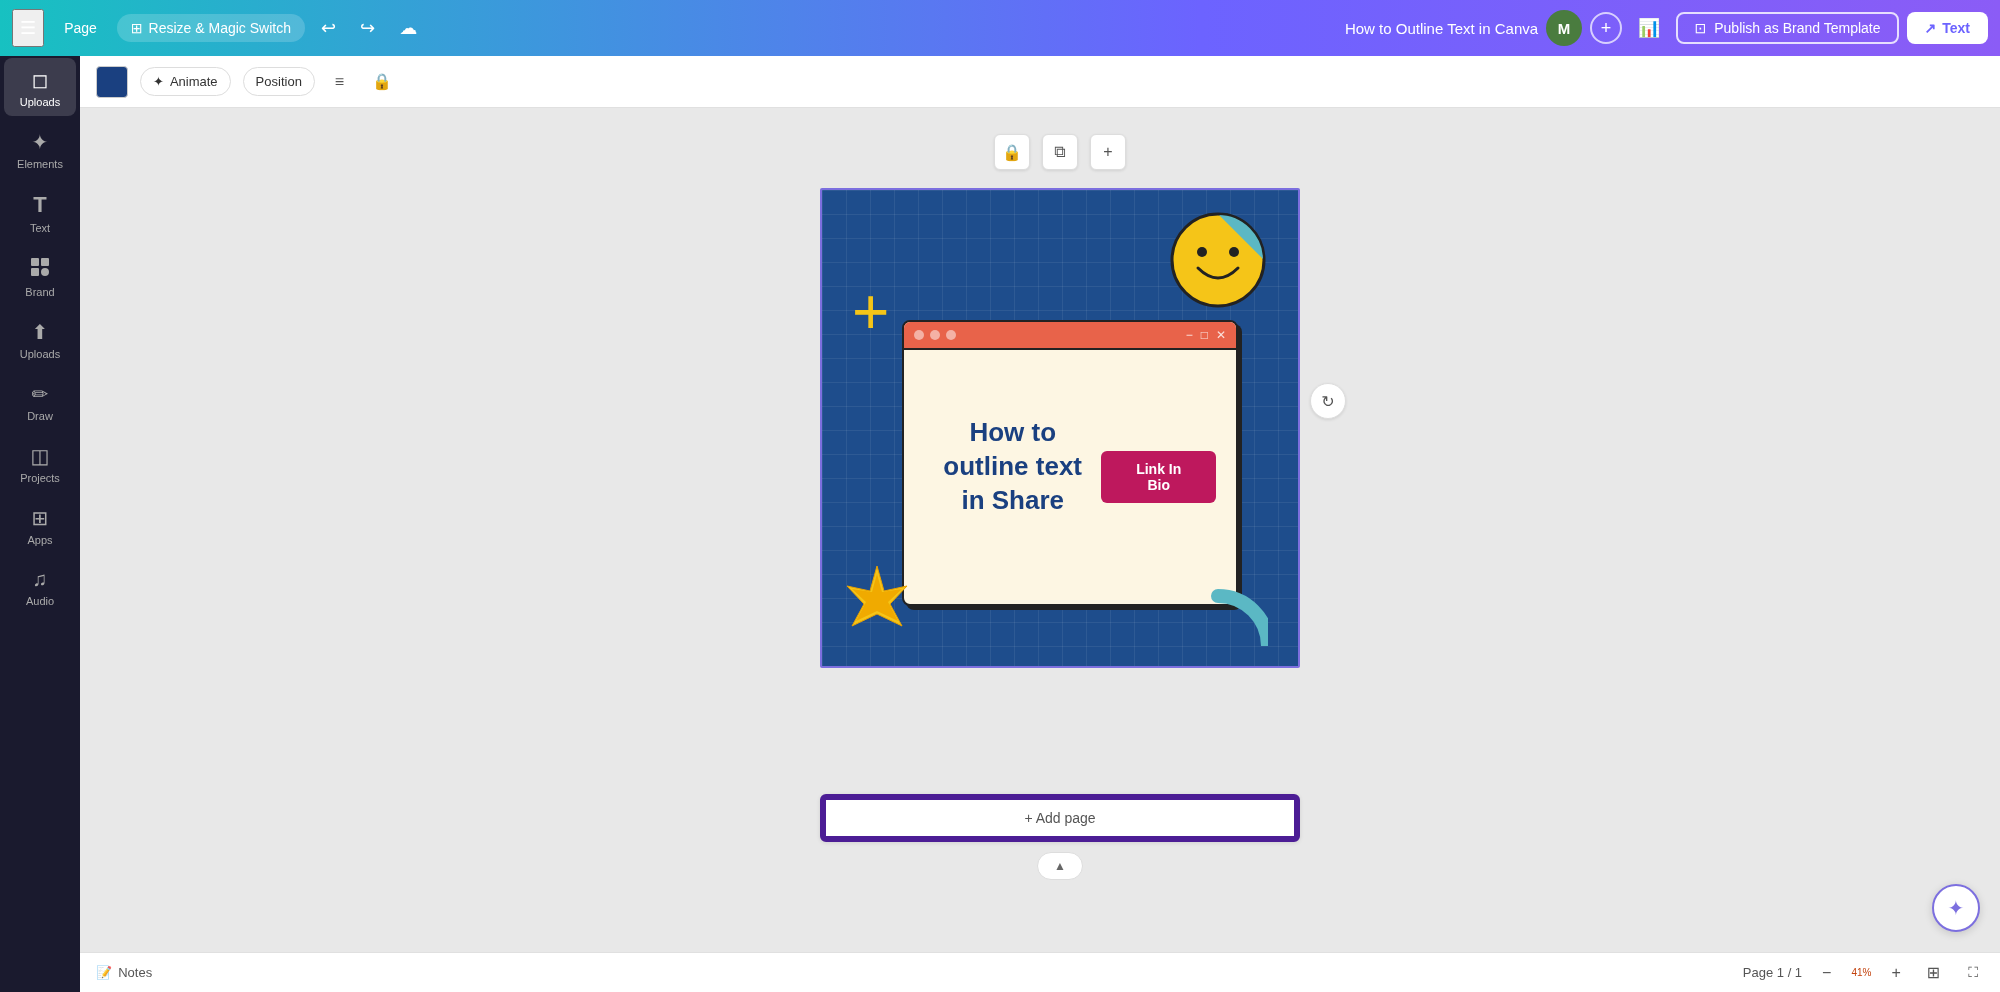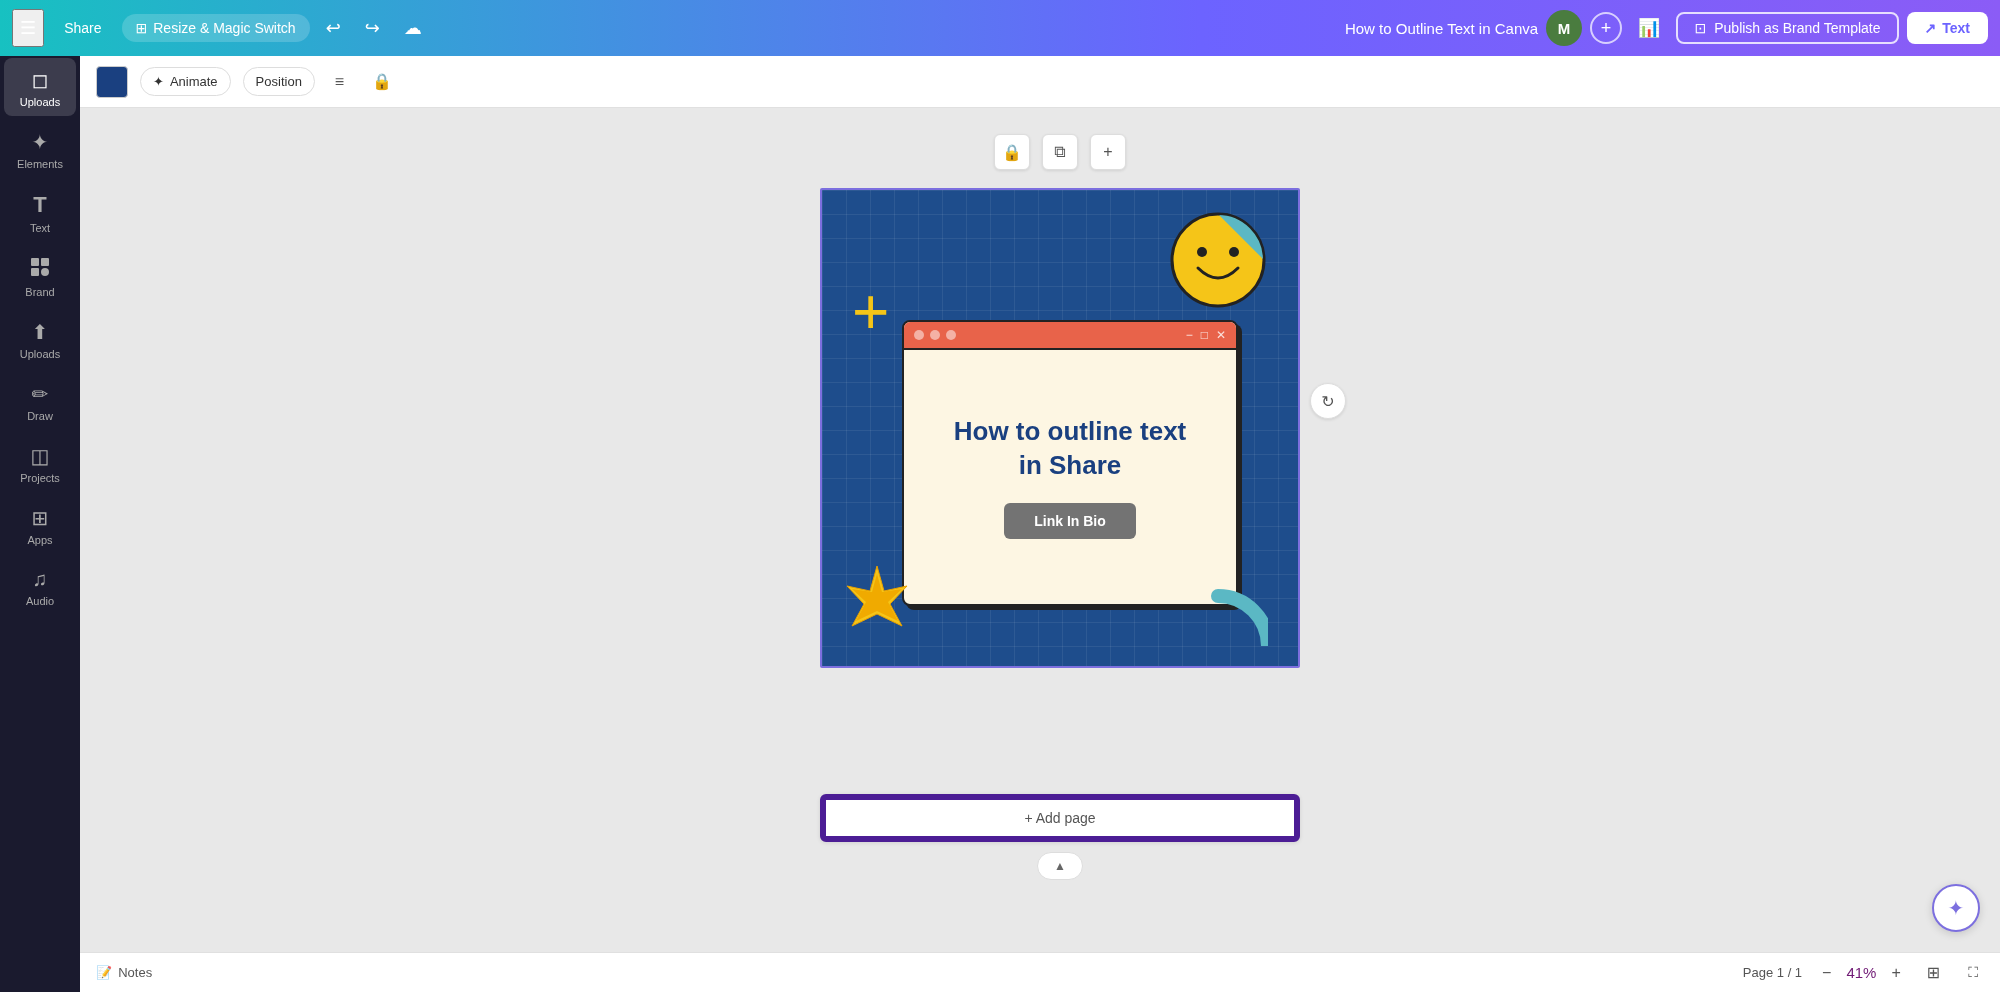--- a/index.html
+++ b/index.html
@@ -165,29 +165,29 @@
       overflow: hidden;
     }
     .browser-titlebar {
       height: 28px; background: #e8634a;
       display: flex; align-items: center; padding: 0 10px; gap: 6px;
       border-bottom: 2px solid #222;
     }
     .browser-dot { width: 10px; height: 10px; border-radius: 50%; background: rgba(255,255,255,0.5); }
     .browser-controls { margin-left: auto; display: flex; gap: 8px; color: rgba(255,255,255,0.8); font-size: 12px; }
     .browser-content {
-      display: flex; flex-direction: column; align-items: center; justify-content: center;
+      display: flex; flex-direction: row; align-items: center; justify-content: center;
       padding: 20px; height: calc(100% - 28px);
     }
     .browser-title {
       color: #1a4080; font-size: 26px; font-weight: 800; text-align: center; line-height: 1.3;
       margin-bottom: 20px;
     }
     .browser-link-btn {
-      background: #737373; color: white; border: none; border-radius: 6px;
+      background: #be185d; color: white; border: none; border-radius: 6px;
       padding: 10px 30px; font-size: 14px; font-weight: 600; cursor: pointer;
     }
 
     
     #add-page-btn {
       position: absolute; bottom: 110px; left: 50%; transform: translateX(calc(-50% + 20px));
       background: white; border: 6px solid #4c1d95; border-radius: 6px;
       padding: 10px 30px; font-size: 14px; color: #555; cursor: pointer;
       box-shadow: 0 1px 4px rgba(0,0,0,0.1); width: 480px; text-align: center;
     }
@@ -209,40 +209,40 @@
       background: white; border-top: 1px solid #e0e0e0;
       display: flex; align-items: center; padding: 0 16px; gap: 16px;
     }
     .notes-btn {
       display: flex; align-items: center; gap: 6px;
       background: transparent; border: none; color: #555; font-size: 13px; cursor: pointer;
     }
     .page-info { margin-left: auto; font-size: 13px; color: #555; }
     .zoom-controls { display: flex; align-items: center; gap: 8px; }
     .zoom-btn { background: transparent; border: none; color: #555; font-size: 16px; cursor: pointer; padding: 2px 4px; }
-    .zoom-level { font-size: 15px; color: #701a75; min-width: 36px; text-align: center; }
+    .zoom-level { font-size: 10px; color: #c2410c; min-width: 36px; text-align: center; }
     .view-btn { background: transparent; border: none; color: #555; font-size: 16px; cursor: pointer; padding: 2px 6px; }
     .fullscreen-btn { background: transparent; border: none; color: #555; font-size: 14px; cursor: pointer; padding: 2px 6px; }
 
     
     .magic-ai-btn {
       position: absolute; bottom: 60px; right: 20px;
       width: 48px; height: 48px; border-radius: 50%;
       background: white; border: 2px solid #7c6fdf;
       display: flex; align-items: center; justify-content: center;
       cursor: pointer; box-shadow: 0 2px 8px rgba(0,0,0,0.15);
       font-size: 20px; color: #7c6fdf;
     }
   </style>
 </head>
 <body>
 
 <div id="topbar">
   <button class="topbar-menu-icon">☰</button>
-  <button class="topbar-file-btn">Share</button>
+  <button class="topbar-file-btn">Page</button>
   <button class="topbar-resize-btn">
     <span style="font-size:14px;">⊞</span>
     <span>Resize &amp; Magic Switch</span>
   </button>
   <button class="topbar-icon-btn">↩</button>
   <button class="topbar-icon-btn">↪</button>
   <button class="topbar-icon-btn">☁</button>
 
   <div class="topbar-title">How to Outline Text in Canva</div>
 

